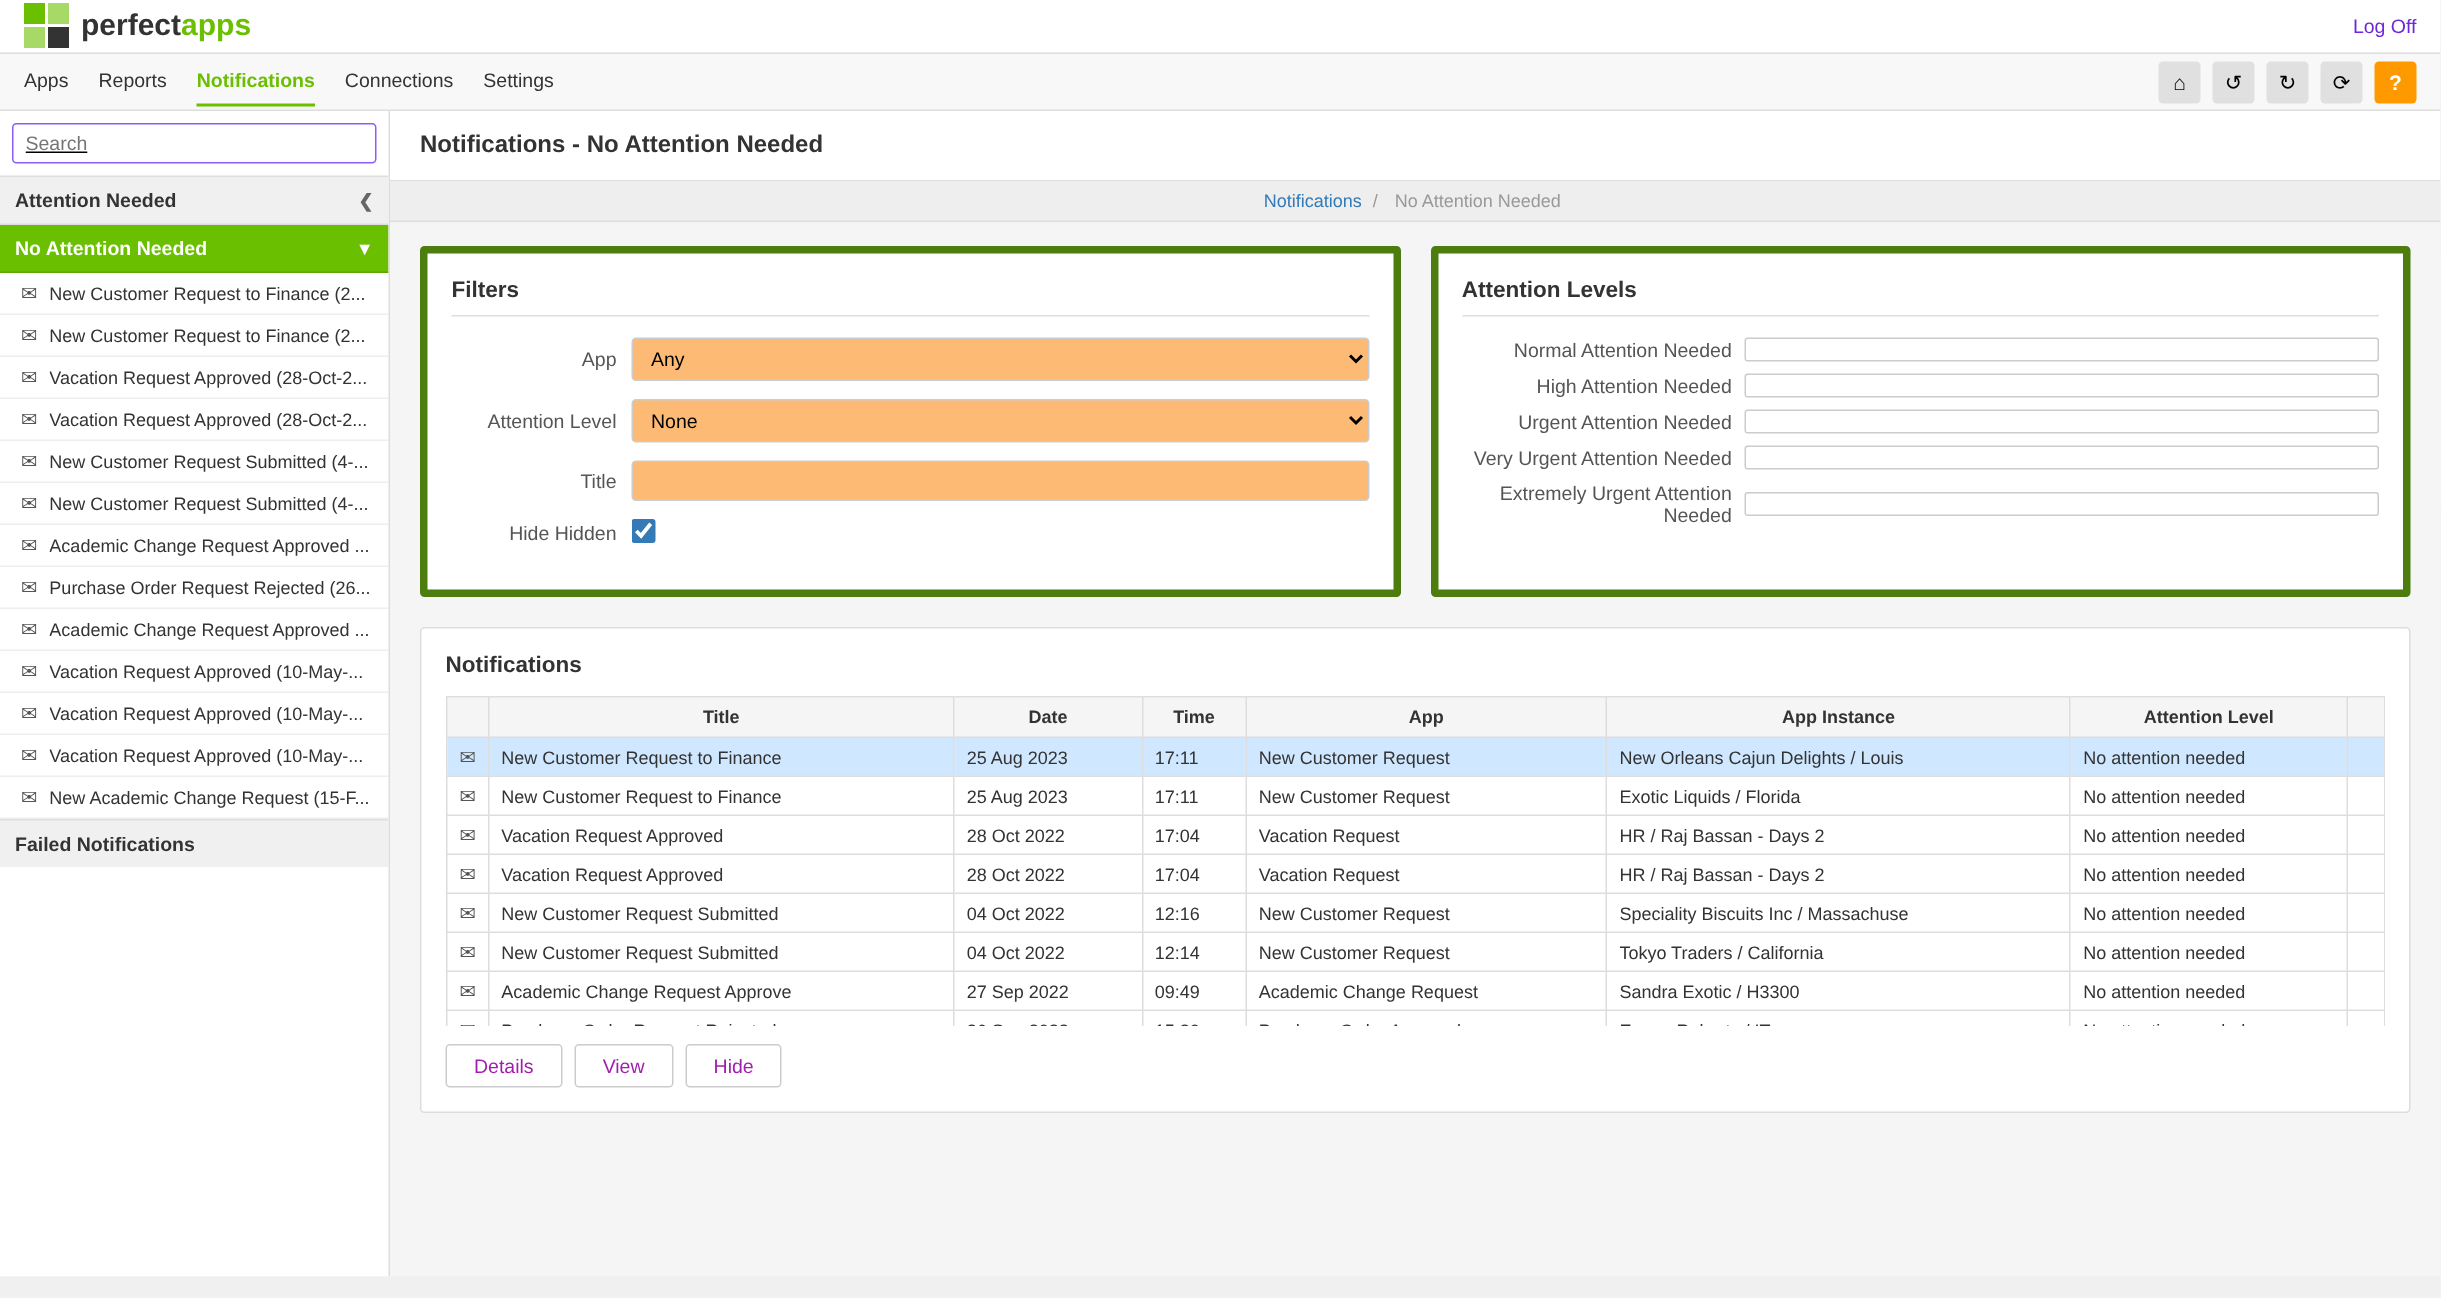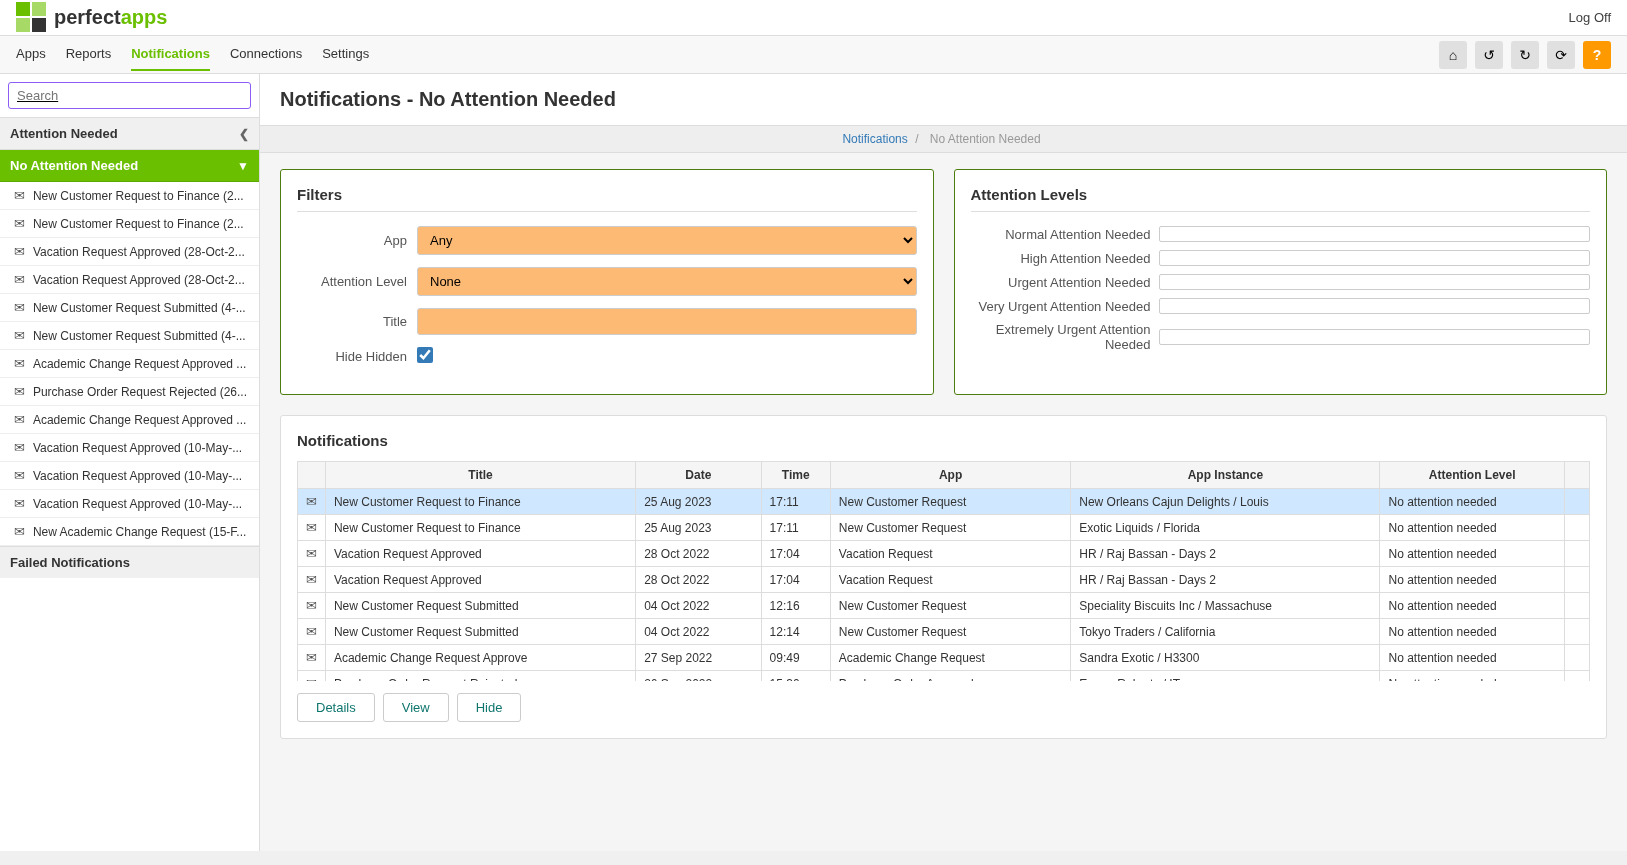--- a/index.html
+++ b/index.html
@@ -8,21 +8,21 @@
     
     #topbar {
       display: flex; align-items: center; justify-content: space-between;
       background: #fff; padding: 8px 16px; border-bottom: 1px solid #ddd; height: 36px;
     }
     #logo { display: flex; align-items: center; gap: 6px; }
     #logo-icon { width: 32px; height: 32px; }
     #logo-text { font-size: 20px; font-weight: bold; }
     #logo-text span.perfect { color: #333; }
     #logo-text span.apps { color: #6abf00; }
-    #logoff { font-size: 13px; color: #404040; cursor: pointer; }
+    #logoff { font-size: 13px; color: #6d28d9; cursor: pointer; }
 
     
     #navbar {
       display: flex; align-items: center; justify-content: space-between;
       background: #f8f8f8; border-bottom: 1px solid #ddd; padding: 0 16px; height: 38px;
     }
     #nav-links { display: flex; gap: 20px; }
     .nav-link { font-size: 13px; color: #333; cursor: pointer; padding: 8px 0; border-bottom: 2px solid transparent; }
     .nav-link.active { color: #6abf00; border-bottom: 2px solid #6abf00; font-weight: bold; }
     #nav-icons { display: flex; gap: 8px; align-items: center; }
@@ -59,30 +59,30 @@
     }
     .sidebar-sub-item .envelope { color: #555; font-size: 13px; }
     .sidebar-failed-header {
       padding: 8px 10px; font-weight: bold; font-size: 13px; background: #f0f0f0;
       border-top: 1px solid #ddd; cursor: pointer;
     }
 
     
     #main { flex: 1; overflow-y: auto; background: #f5f5f5; padding: 0; }
     #page-header { background: #fff; padding: 14px 20px; border-bottom: 1px solid #ddd; }
-    #page-title { font-size: 20px; font-weight: bold; color: #333; }
+    #page-title { font-size: 16px; font-weight: bold; color: #333; }
     #breadcrumb { padding: 6px 20px; font-size: 12px; color: #666; background: #eee; border-bottom: 1px solid #ddd; text-align: center; }
     #breadcrumb a { color: #337ab7; text-decoration: none; }
     #breadcrumb span { color: #999; margin: 0 4px; }
 
     #content-area { padding: 16px 20px; }
 
     
     #top-panels { display: flex; gap: 20px; margin-bottom: 20px; }
-    .panel { background: #fff; border: 1px solid #4d7c0f; border-radius: 3px; padding: 16px; flex: 1; }
+    .panel { background: #fff; border: 5px solid #4d7c0f; border-radius: 3px; padding: 16px; flex: 1; }
     .panel h3 { font-size: 15px; font-weight: bold; margin-bottom: 14px; border-bottom: 1px solid #ddd; padding-bottom: 8px; }
 
     .filter-row { display: flex; align-items: center; margin-bottom: 12px; gap: 10px; }
     .filter-label { width: 110px; text-align: right; font-size: 13px; color: #555; }
     .filter-control { flex: 1; }
     .filter-control select, .filter-control input[type="text"] {
       width: 100%; padding: 5px 8px; border: 1px solid #ccc; border-radius: 3px; font-size: 13px; background: #fdba74;
     }
     .filter-control input[type="checkbox"] { width: 16px; height: 16px; accent-color: #337ab7; }
 
@@ -103,21 +103,21 @@
     }
     .notif-table td { border: 1px solid #ddd; padding: 5px 8px; color: #333; vertical-align: middle; }
     .notif-table tr.selected td { background: #d0e8ff; }
     .row-icon { color: #555; font-size: 13px; }
     .col-checkbox { width: 24px; text-align: center; }
 
     
     .bottom-buttons { margin-top: 12px; display: flex; gap: 8px; }
     .btn {
       padding: 6px 18px; border: 1px solid #ccc; border-radius: 3px; background: #fff;
-      font-size: 13px; cursor: pointer; color: #0f766e;
+      font-size: 13px; cursor: pointer; color: #a21caf;
     }
 
     
     .table-scroll { max-height: 220px; overflow-y: auto; }
   </style>
 </head>
 <body>
 
 <div id="topbar">
   <div id="logo">

